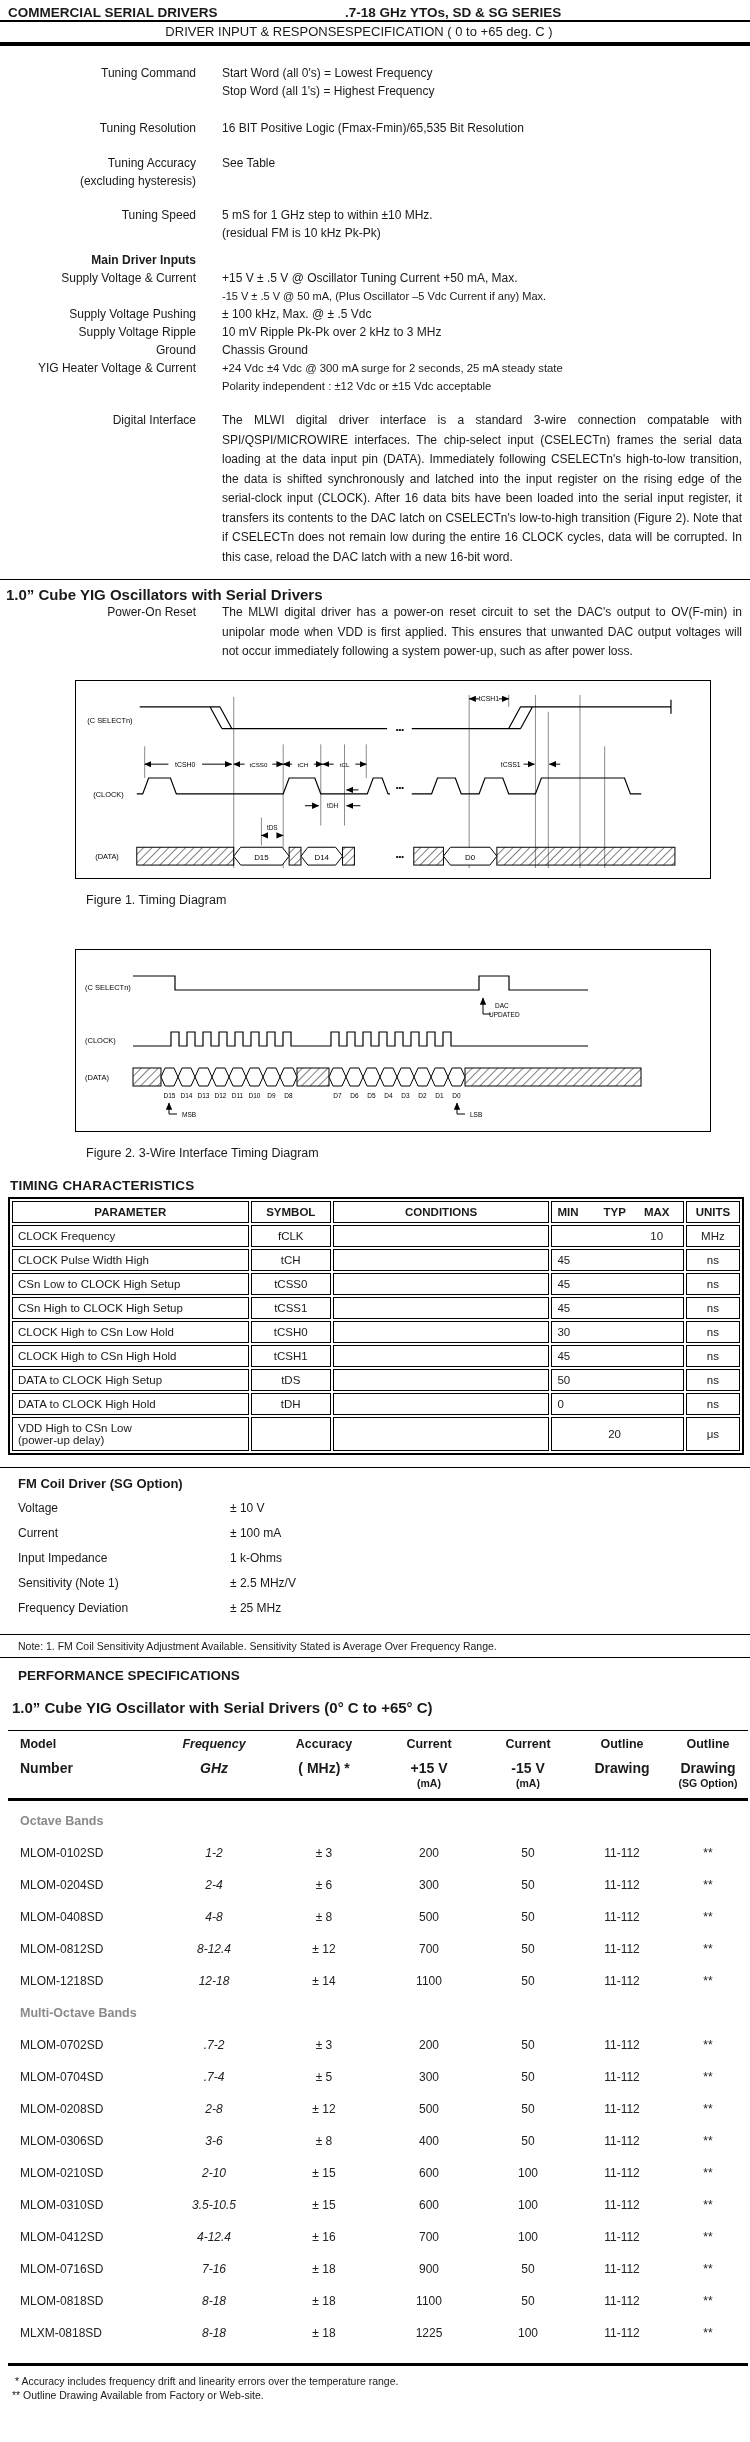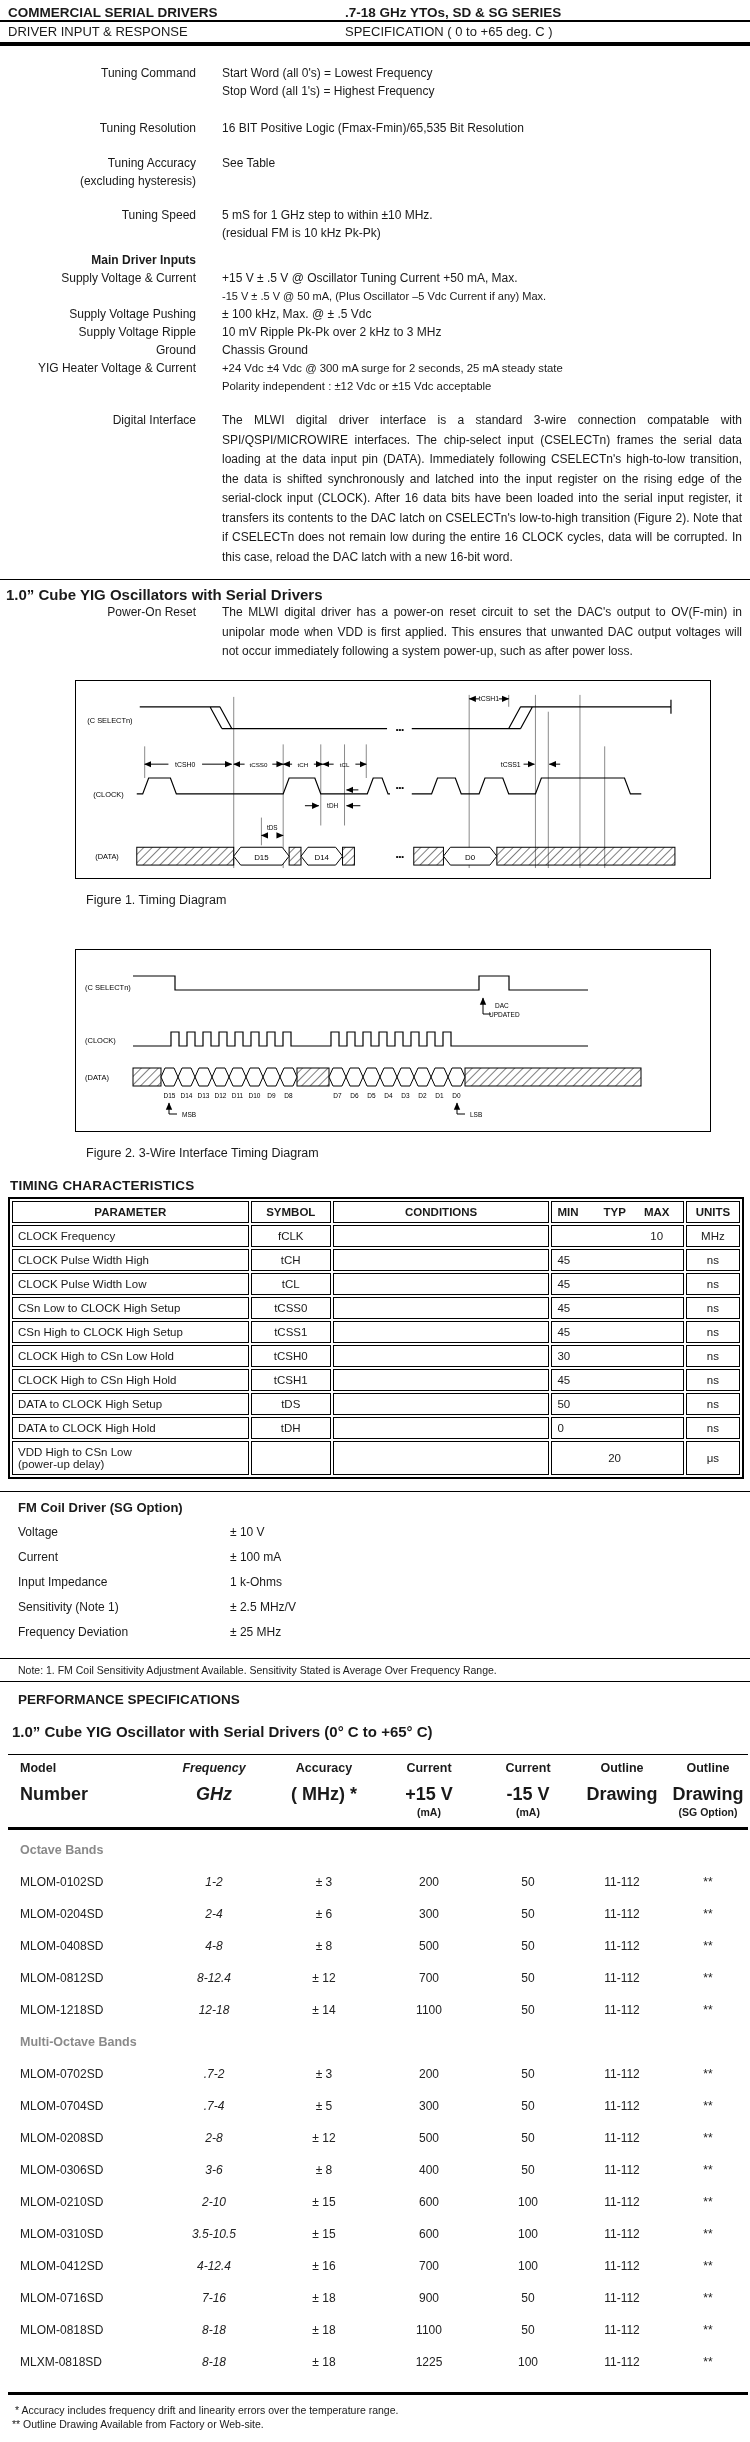--- a/index.html
+++ b/index.html
@@ -6,21 +6,21 @@
   html,body { background:#fff; }
   body { width:750px; color:#1a1a1a; font-family:"Liberation Sans", sans-serif; font-size:12px; }
   .page { width:750px; min-height:2442px; background:#fff; padding-top:2px; position:relative; }
 
   
   .hdr-row { display:flex; align-items:flex-end; }
   .hdr-left { width:345px; padding-left:8px; }
   .hdr-row1 { font-weight:bold; font-size:13.5px; padding-top:3px; }
   .hdr-row1 .hdr-left { padding-left:8px; }
   .hdr-row2 { font-size:13px; padding:2px 0 3px 0; }
-  .hdr-row2 .hdr-left { text-align:left; }
+  .hdr-row2 .hdr-left { text-align:right; }
   .rule { border-top:2px solid #000; }
   .rule-heavy { border-top:4px solid #000; }
   .rule-mid { border-top:3px solid #000; }
   .rule-thin { border-top:1.5px solid #000; }
 
   
   .specs { margin-top:18px; }
   .spec-row { display:flex; }
   .sp-label { width:196px; text-align:right; flex-shrink:0; line-height:18px; }
   .sp-value { margin-left:26px; flex:1; line-height:18px; padding-right:8px; }
@@ -61,21 +61,21 @@
   .perf-cols { display:flex; }
   .perf-cols > :nth-child(1) { width:150px; text-align:left; padding-left:12px; }
   .perf-cols > :nth-child(2) { width:112px; text-align:center;font-style:italic; }
   .perf-cols > :nth-child(3) { width:108px; text-align:center; }
   .perf-cols > :nth-child(4) { width:102px; text-align:center; }
   .perf-cols > :nth-child(5) { width:96px; text-align:center; }
   .perf-cols > :nth-child(6) { width:92px; text-align:center; }
   .perf-cols > :nth-child(7) { width:80px; text-align:center; }
   .perf-header { padding:6px 0 8px 0; }
   .phc .ph1 { font-weight:bold; font-size:12.5px; }
-  .phc .ph2 { font-weight:bold; font-size:18px; margin-top:9px; }
+  .phc .ph2 { font-weight:bold; font-size:14px; margin-top:9px; }
   .phc .ph3 { font-weight:bold; font-size:10.5px; margin-top:1px; min-height:13px; }
   .perf-rows { padding-top:4px; }
   .perf-row { height:32px; align-items:center; font-size:12px; color:#222; }
   .perf-row[data-rowtype="section"] > :nth-child(1) { color:#8a8a8a; font-weight:bold; font-size:12.5px; }
   .footnotes { margin:8px 0 0 12px; font-size:10.5px; line-height:14px; }
   .footnotes .fn1 { padding-left:3px; }
 </style>
 </head>
 <body>
 
@@ -367,36 +367,20 @@
           <td>
             <span class="mtm">
               <span class="mtm-min">45</span>
               <span class="mtm-typ"></span>
               <span class="mtm-max"></span>
             </span>
           </td>
           <td class="tt-units">ns</td>
         </tr>
 
-        <tr>
-          <td class="tt-param">
-            <div>CLOCK Pulse Width Low</div>
-            <div></div>
-          </td>
-          <td class="tt-sym">tCL</td>
-          <td class="tt-cond"></td>
-          <td>
-            <span class="mtm">
-              <span class="mtm-min">45</span>
-              <span class="mtm-typ"></span>
-              <span class="mtm-max"></span>
-            </span>
-          </td>
-          <td class="tt-units">ns</td>
-        </tr>
 
         <tr>
           <td class="tt-param">
             <div>CSn Low to CLOCK High Setup</div>
             <div></div>
           </td>
           <td class="tt-sym">tCSS0</td>
           <td class="tt-cond"></td>
           <td>
             <span class="mtm">

